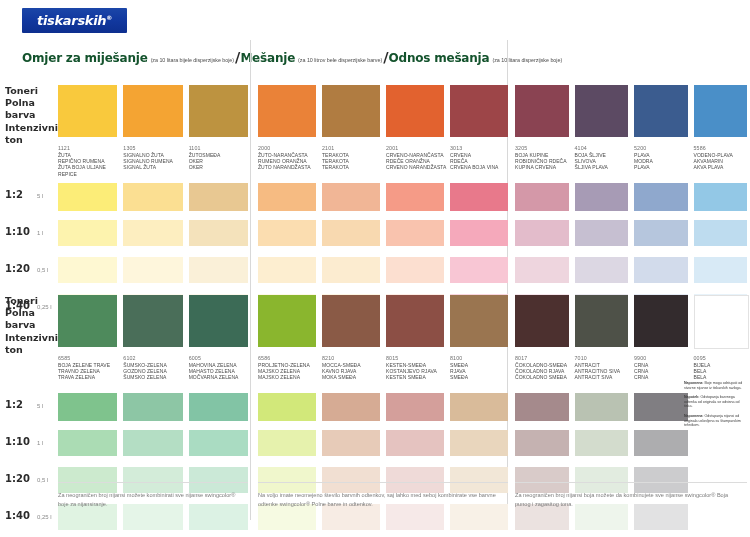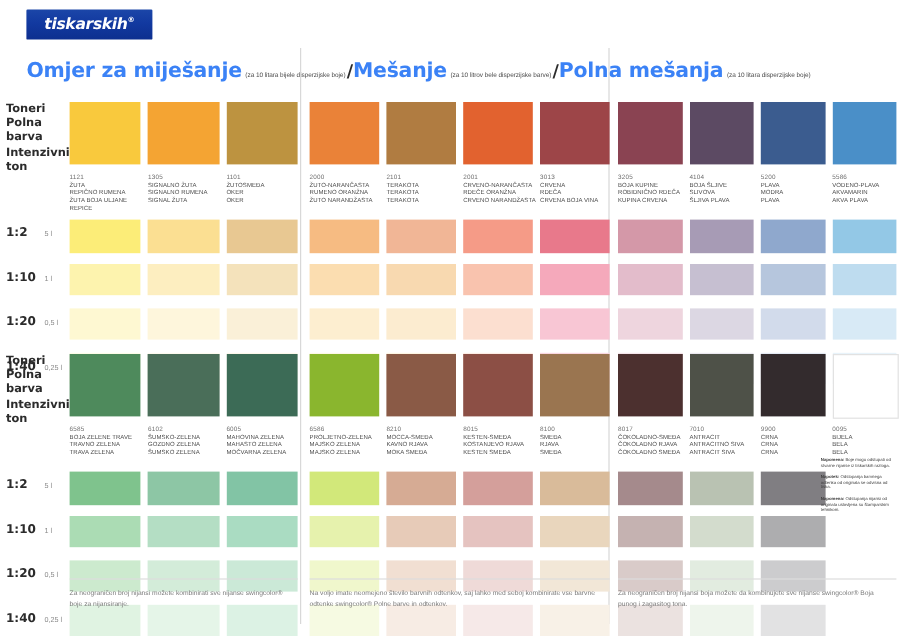--- a/index.html
+++ b/index.html
@@ -22,21 +22,21 @@
     color:#ffffff;font-style:italic;font-weight:bold;font-size:13px;
     letter-spacing:-0.3px;font-family:"DejaVu Sans", sans-serif;
   }
   .logo-r{font-size:6px;vertical-align:super;font-style:normal;}
   
   .title-row{
     position:absolute;left:22px;top:49px;
     display:flex;align-items:baseline;white-space:nowrap;
   }
   .t-main{
-    font-size:17px;font-weight:bold;color:#3b82f6;
+    font-size:12px;font-weight:bold;color:#14532d;
     font-family:"DejaVu Sans", sans-serif;letter-spacing:-0.2px;
   }
   .t-sub{
     font-size:5.4px;color:#4d4d4d;margin-left:3px;margin-right:1px;
     letter-spacing:-0.05px;
   }
   .t-slash{font-size:14.5px;font-weight:bold;color:#2b2b2b;font-family:"DejaVu Sans", sans-serif;}
   
   .vsep{position:absolute;width:1px;background:#d8d8d8;}
   
@@ -67,21 +67,21 @@
   <span class="logo-text"><span>tiskarskih</span><span class="logo-r">®</span></span>
 </div>
 
 <div class="title-row">
   <span class="t-main">Omjer za miješanje</span>
   <span class="t-sub">(za 10 litara bijele disperzijske boje)</span>
   <span class="t-slash">/</span>
   <span class="t-main">Mešanje</span>
   <span class="t-sub">(za 10 litrov bele disperzijske barve)</span>
   <span class="t-slash">/</span>
-  <span class="t-main">Polna mešanja</span>
+  <span class="t-main">Odnos mešanja</span>
   <span class="t-sub">(za 10 litara disperzijske boje)</span>
 </div>
 
 <div id="render-root">
     <div class="vsep" style="left: 250px; top: 40px; height: 480px;"></div>
     <div class="vsep" style="left: 507px; top: 40px; height: 480px;"></div>
     <div class="labelcol" style="top: 85px;">
       <div class="lbl-head">Toneri</div>
       <div class="lbl-head">Polna barva</div>
       <div class="lbl-head">Intenzivni ton</div>

